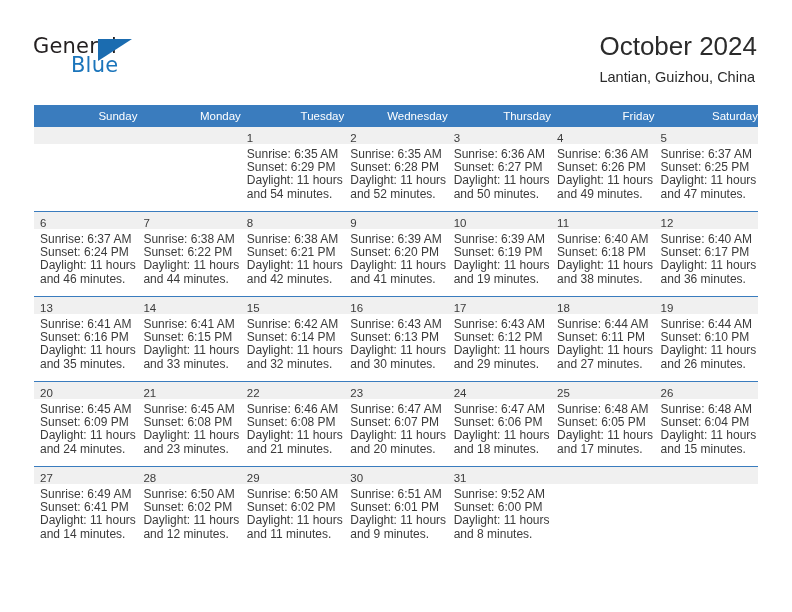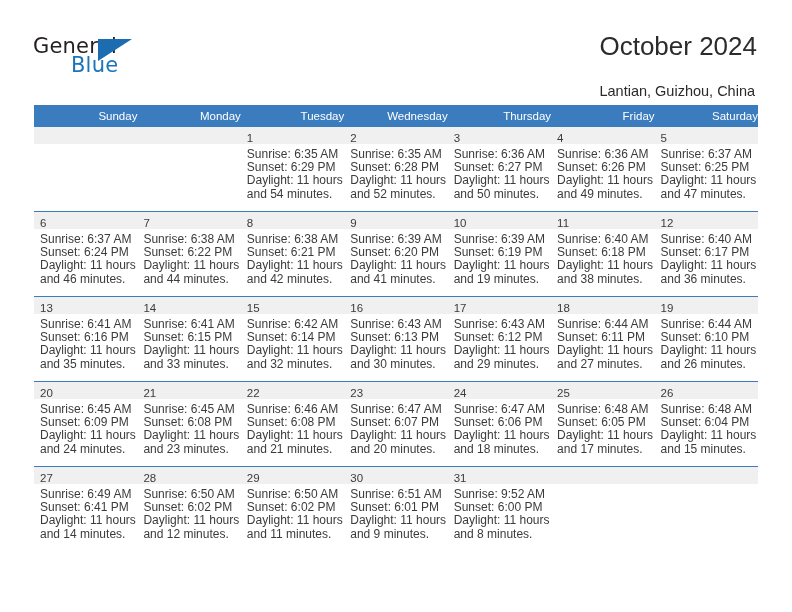--- a/index.html
+++ b/index.html
@@ -73,21 +73,21 @@
     top: 30px;
   }
   .cal-title {
     font-size: 26px;
     font-weight: 400;
     color: #2b2b2b;
     line-height: 32px;
     white-space: nowrap;
   }
   .cal-location {
-    margin-top: 20px;
+    margin-top: 6px;
     font-size: 14.5px;
     font-weight: 400;
     color: #2b2b2b;
     line-height: 18px;
     white-space: nowrap;
   }
 
   
   .calendar {
     position: absolute;

